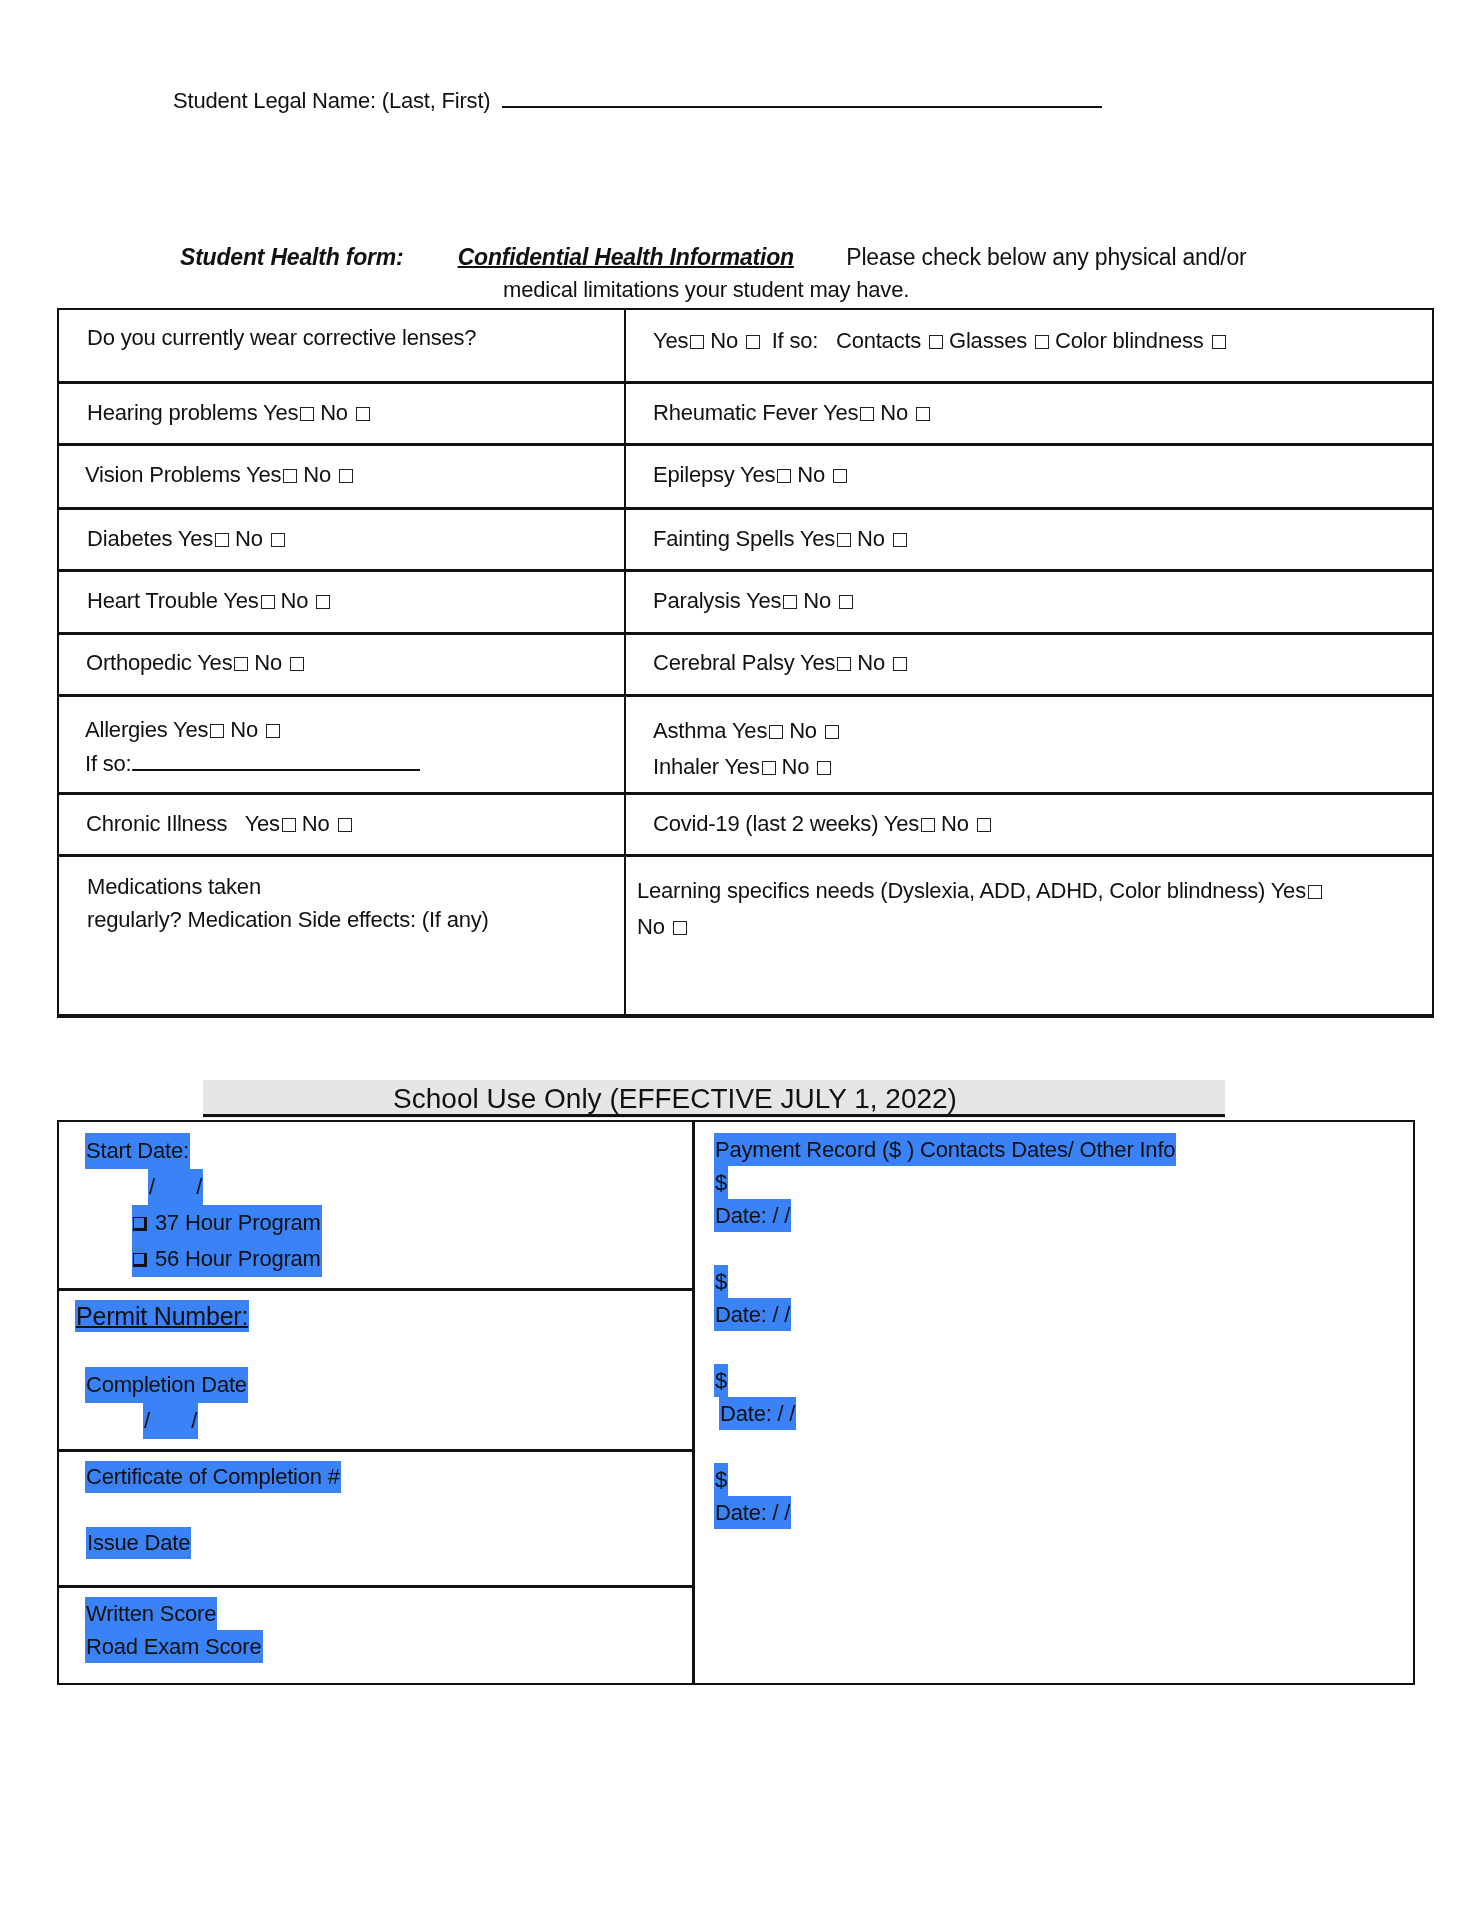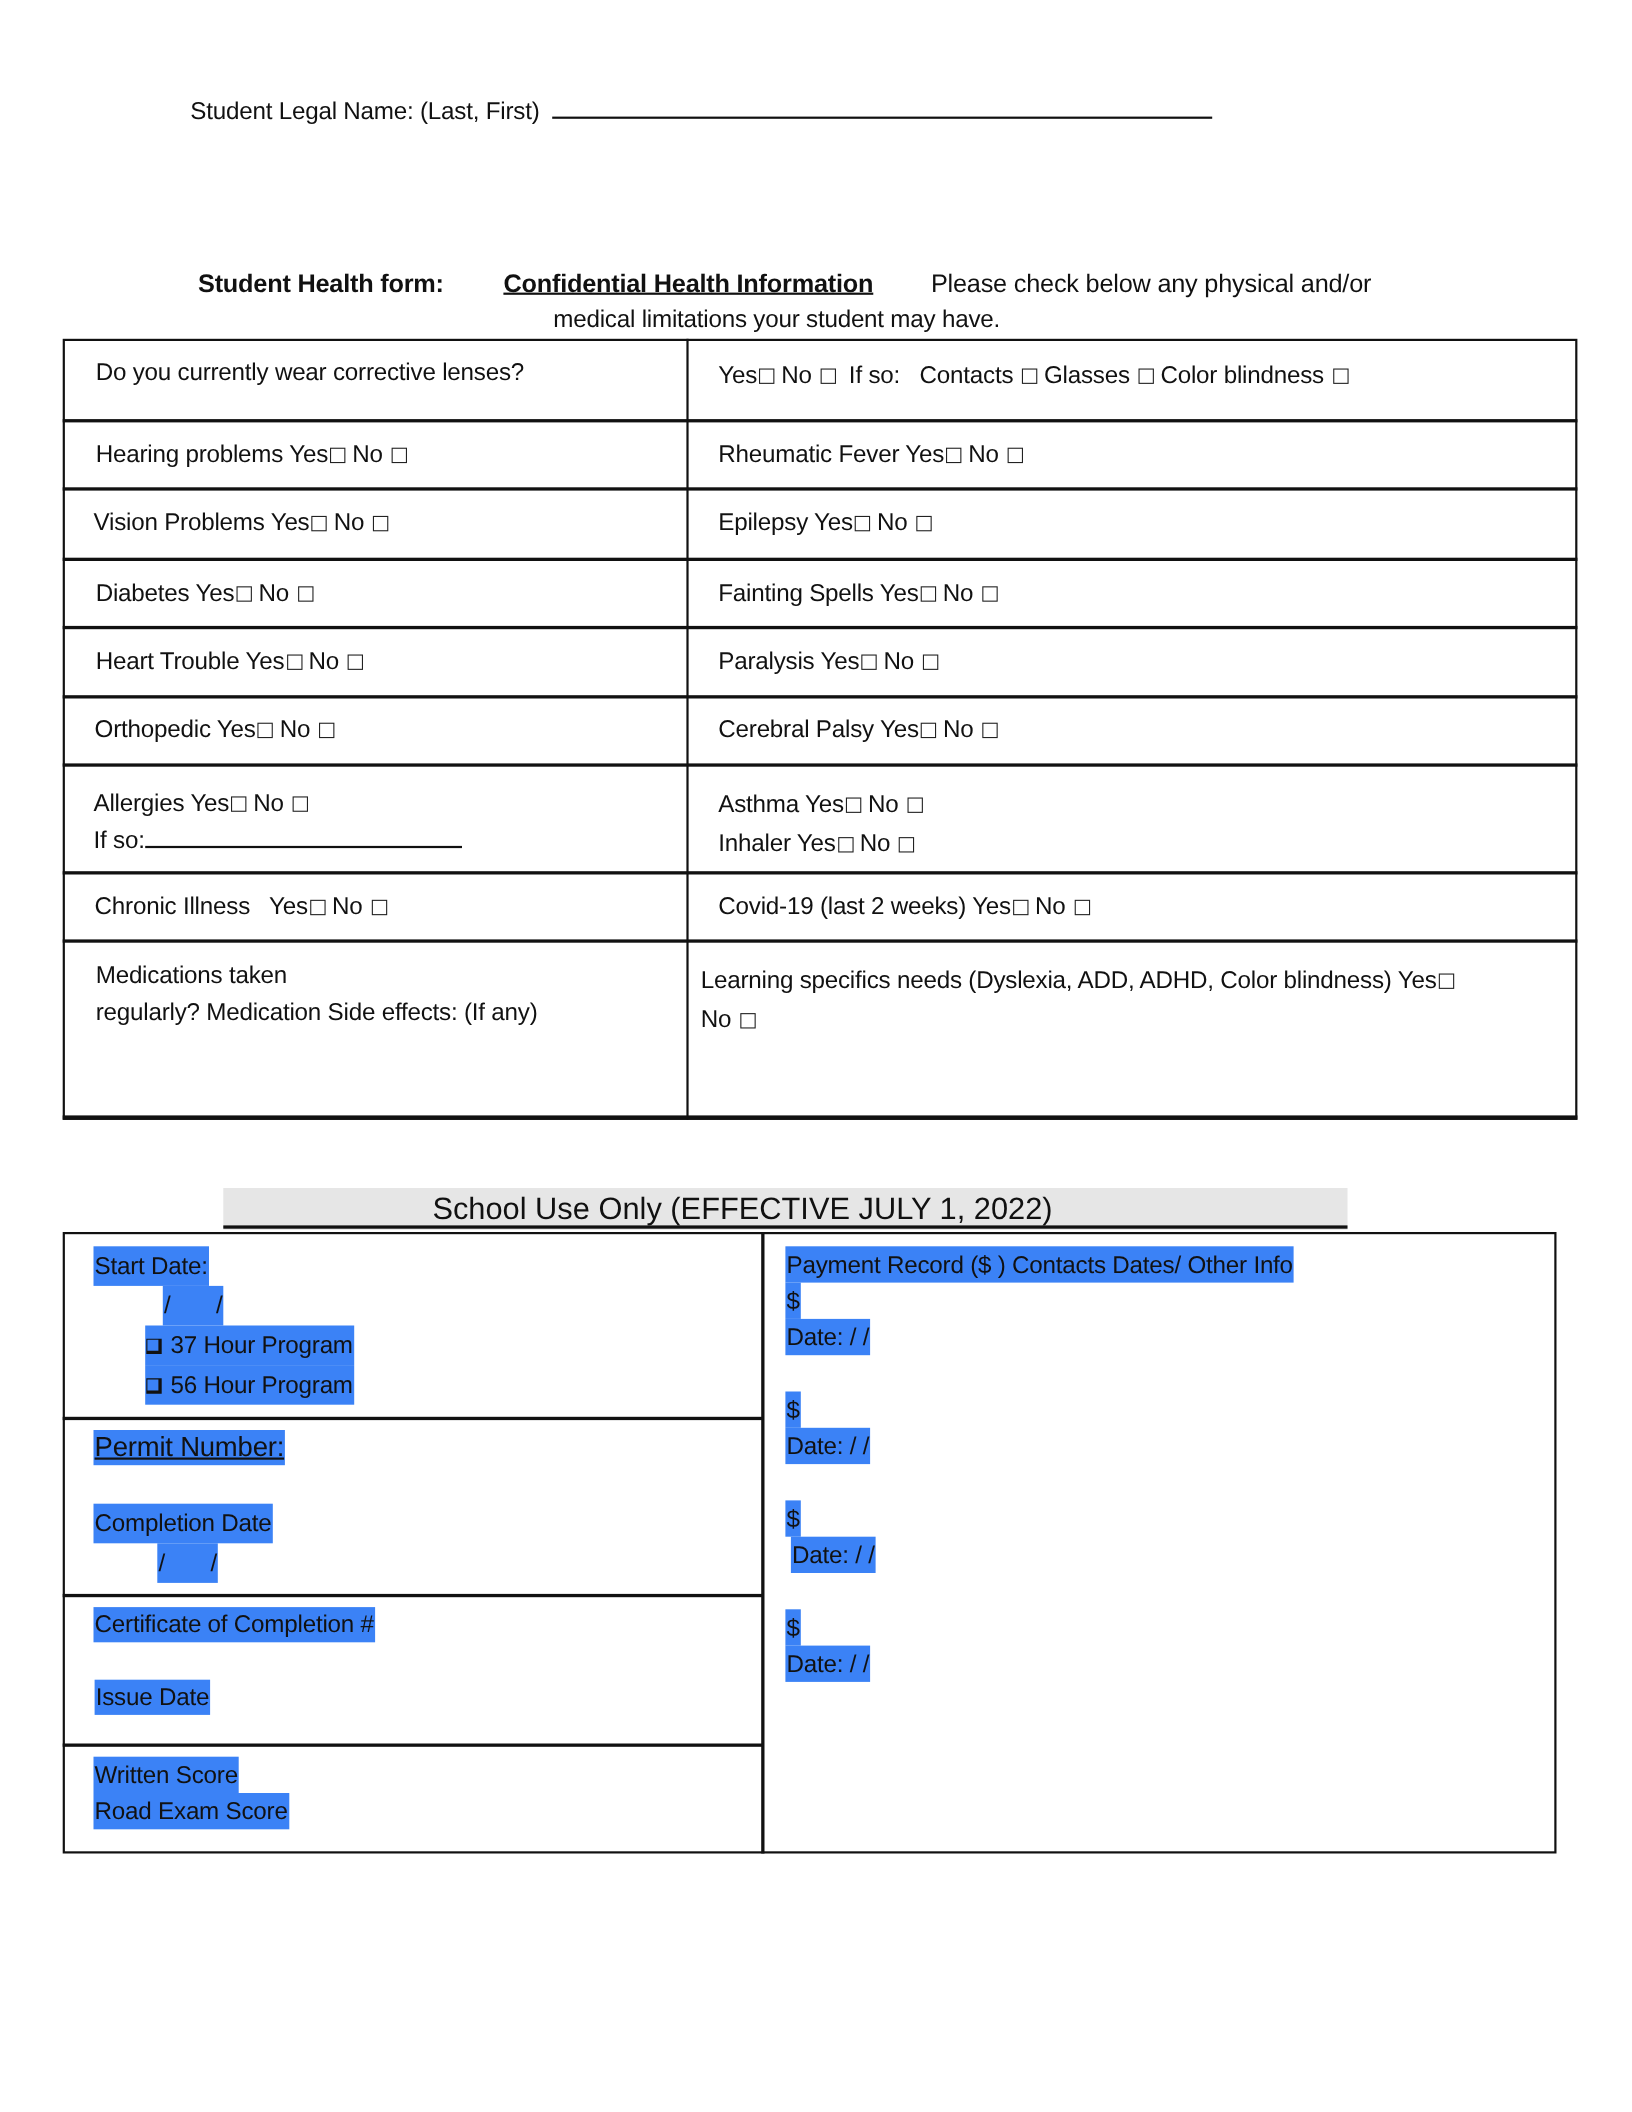--- a/index.html
+++ b/index.html
@@ -3,21 +3,21 @@
 <meta charset="utf-8">
 <style>
   html, body { margin:0; padding:0; background:#ffffff; }
   body { width:1484px; height:1920px; position:relative; overflow:hidden;
          font-family:"Liberation Sans", "DejaVu Sans", sans-serif; color:#111; }
   .abs { position:absolute; }
   .txt { font-size:22px; line-height:26px; white-space:nowrap; letter-spacing:-0.2px; }
   .name-line { left:173px; top:88px; }
   .blank { display:inline-block; border-bottom:2px solid #111; vertical-align:baseline; height:18px; }
   .title1 { left:180px; top:244px; font-size:23px; }
-  .title1 b { font-weight:bold; }
+  .title1 b { font-weight:bold;font-style:italic; }
   .title1 .u { text-decoration:underline; text-decoration-thickness:2px;margin-left:48px; }
   .title2 { left:503px; top:277px; }
 
   .table { position:absolute; border:2px solid #111; box-sizing:border-box; }
   .hline { position:absolute; height:3px; background:#111; }
   .vline { position:absolute; width:2px; background:#111; }
   .cell { position:absolute; }
   .cb { display:inline-block; width:14px; height:14px; border:1.5px solid #222; vertical-align:-1px; margin-left:2px; box-sizing:border-box; }
 
   .band { position:absolute; left:203px; top:1080px; width:1022px; height:38px; background:#e6e6e6; }
@@ -176,21 +176,21 @@
 <div class="hline" style="left:57px;top:1449px;width:637px;"></div>
 <div class="hline" style="left:57px;top:1585px;width:637px;"></div>
 
 <div class="cell txt" style="left:85px;top:1133px;line-height:36px;">
   <div><span class="hl">Start Date:</span></div>
   <div style="padding-left:63px;"><span class="hl" style="white-space:pre;">/       /</span></div>
   <div style="padding-left:47px;"><span class="hl"><span class="sq"></span><span>37 Hour Program</span></span></div>
   <div style="padding-left:47px;"><span class="hl"><span class="sq"></span><span>56 Hour Program</span></span></div>
 </div>
 
-<div class="cell txt" style="left:85px;top:1300px;">
+<div class="cell txt" style="left:75px;top:1300px;">
   <span class="hl" style="font-size:25px;line-height:32px;text-decoration:underline;text-decoration-thickness:2px;">Permit Number:</span>
 </div>
 <div class="cell txt" style="left:85px;top:1367px;line-height:36px;">
   <div><span class="hl">Completion Date</span></div>
   <div style="padding-left:58px;"><span class="hl" style="white-space:pre;">/       /</span></div>
 </div>
 
 <div class="cell txt" style="left:85px;top:1461px;">
   <span class="hl" style="line-height:32px;">Certificate of Completion #</span>
 </div>

